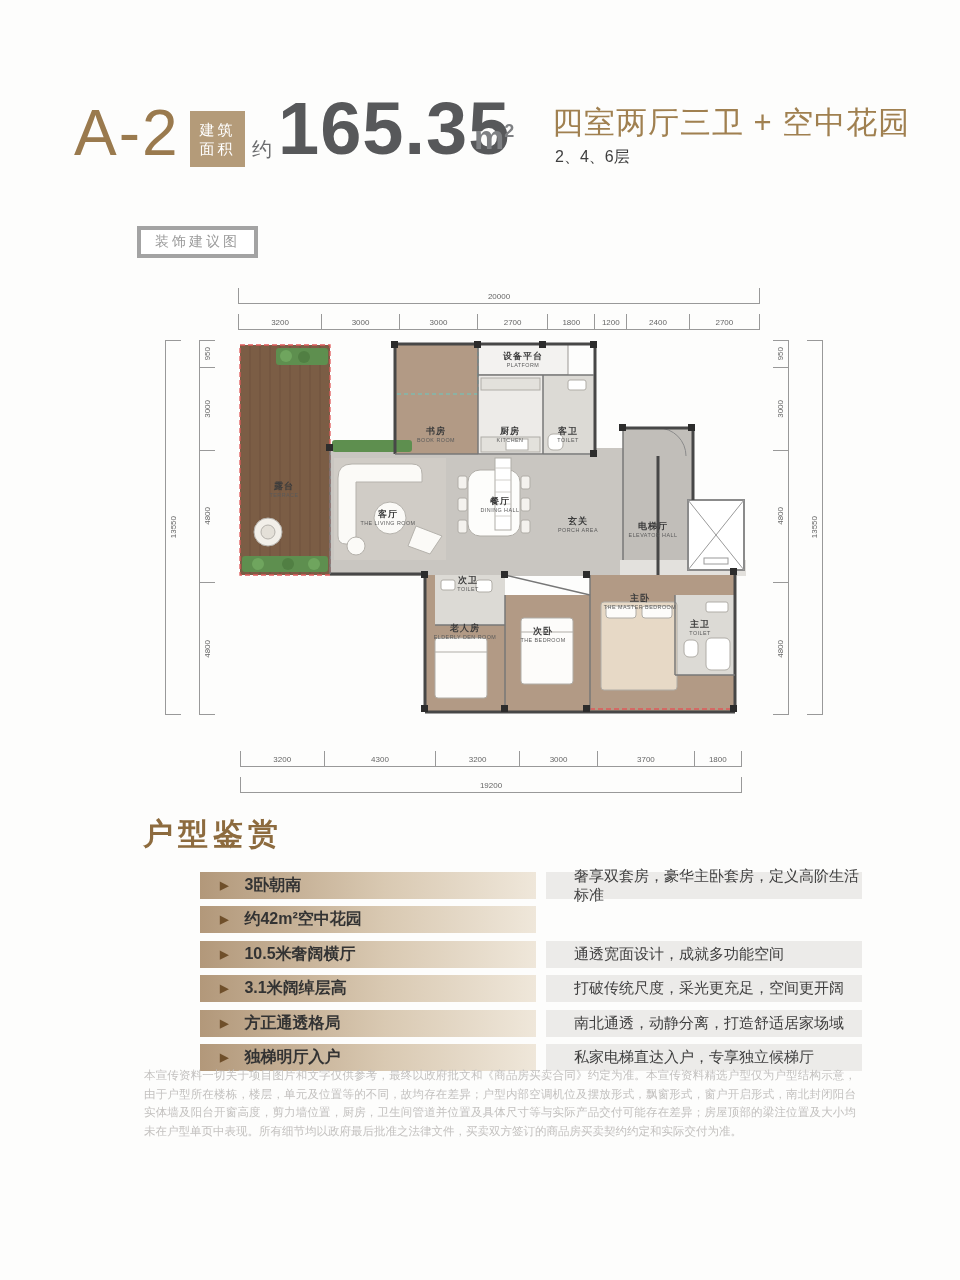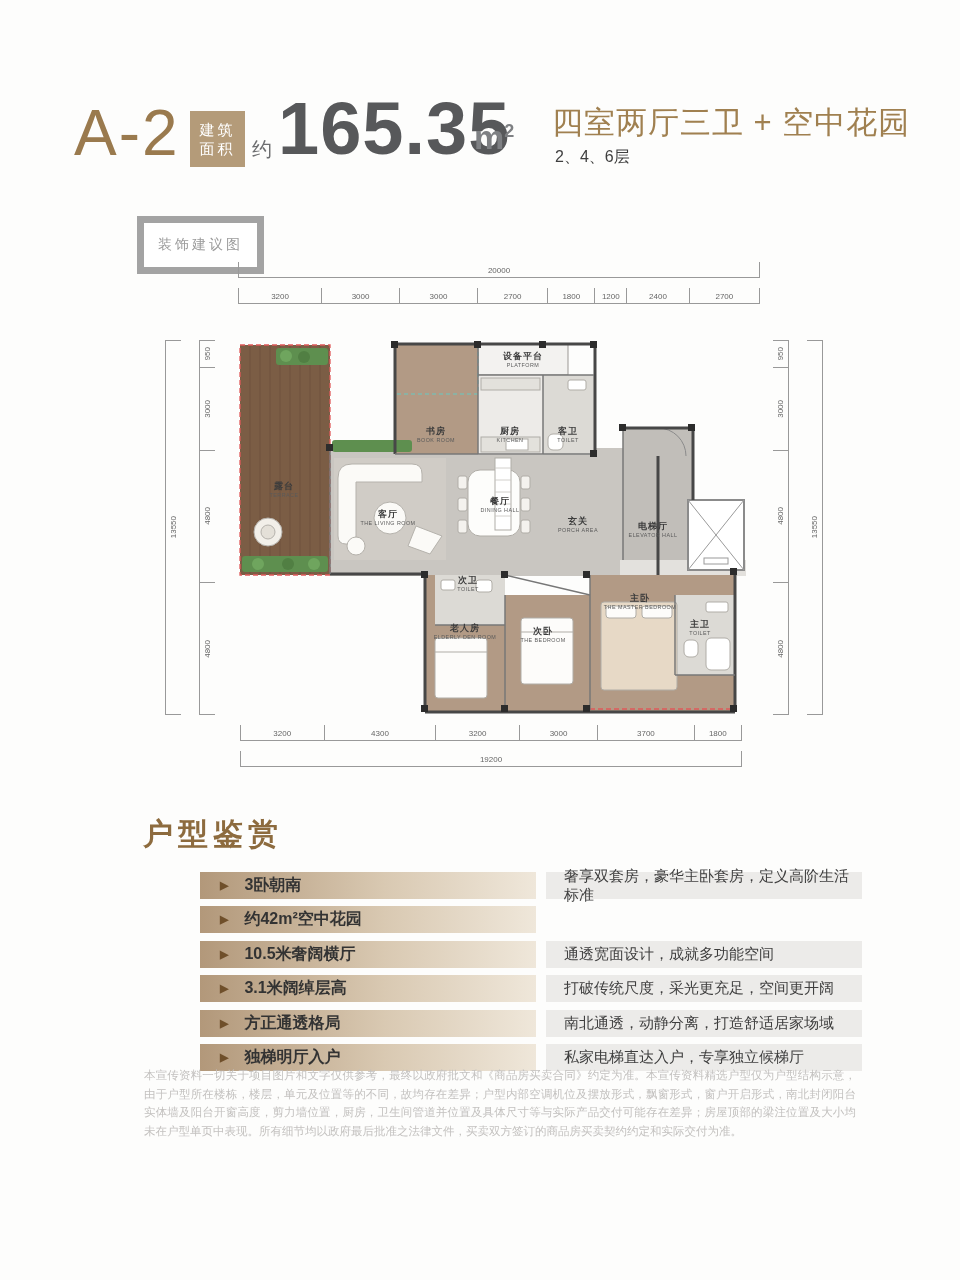--- a/index.html
+++ b/index.html
@@ -12,30 +12,30 @@
   .area-tag { position:absolute; left:180px; top:111px; width:55px; height:56px; background:#b49b79;
               color:#fff; display:flex; flex-direction:column; align-items:center; justify-content:center;
               font-size:15px; letter-spacing:3px; line-height:1.3;margin-left:10px; }
   .approx { position:absolute; left:252px; top:136px; font-size:20px; color:#6d6e70; }
   .area-num { position:absolute; left:278px; top:86px; font-size:74px; font-weight:700; color:#57585a; letter-spacing:1px; }
   .area-unit { position:absolute; left:474px; top:118px; font-size:34px; color:#7e8083;font-weight:bold; }
   .area-unit sup { font-size:18px; }
   .layout-title { position:absolute; left:552px; top:102px; font-size:31px; color:#a08050; letter-spacing:1px; }
   .floors { position:absolute; left:555px; top:147px; font-size:16px; color:#3f3f3f; }
 
-  .decor-tag { position:absolute; left:137px; top:216px; border:7px solid #a3a3a3; color:#9b9b9b;
-               font-size:14px; padding:13px 14px; letter-spacing:3px; background:#fff; }
+  .decor-tag { position:absolute; left:137px; top:226px; border:4px solid #a3a3a3; color:#9b9b9b;
+               font-size:14px; padding:3px 14px; letter-spacing:3px; background:#fff; }
 
   
   .plan-area { position:absolute; left:155px; top:262px; width:700px; height:520px; }
   .plan-svg { position:absolute; left:83px; top:78px; }
 
   
   .dim { font-size:8px; color:#666; }
-  .h-ruler { position:absolute; display:flex; border-right:1px solid #999; height:16px; }
+  .h-ruler { position:absolute; display:flex; border-right:1px solid #999; height:16px;margin-top:26px; }
   .h-seg { position:relative; border-left:1px solid #999; border-bottom:1px solid #999; }
   .h-seg span { position:absolute; bottom:2px; left:0; right:0; text-align:center; white-space:nowrap; }
   .v-ruler { position:absolute; display:flex; gap:18px; }
   .v-col { display:flex; flex-direction:column; width:16px; border-bottom:1px solid #999; }
   .v-col.line-left  { border-left:1px solid #999; }
   .v-col.line-right { border-right:1px solid #999; }
   .v-seg { position:relative; border-top:1px solid #999; display:flex; align-items:center; justify-content:center; }
   .v-seg span { writing-mode:vertical-rl; transform:rotate(180deg); white-space:nowrap; }
 
   
@@ -44,21 +44,21 @@
   .rlabel .cn { display:block; font-size:9px; font-weight:bold; letter-spacing:1px; color:#3c3c3c; }
   .rlabel .en { display:block; font-size:6px; letter-spacing:.5px; color:#5a5a5a; transform:scale(.9); }
 
   
   .features-title { position:absolute; left:143px; top:814px; font-family:"Liberation Serif", serif;
                     font-size:30px; font-weight:bold; color:#8d6b3e; letter-spacing:5px;text-align:center; }
   .feature-row { position:absolute; left:200px; width:662px; height:27px; display:flex; gap:10px; }
   .f-label { width:336px; background:linear-gradient(90deg,#b2987a 0%,#d9c9b2 55%,#efe7da 100%);
              display:flex; align-items:center; font-weight:bold; font-size:16px; color:#333; }
   .f-bullet { color:#6f4f2a; font-size:11px; margin:0 16px 0 20px; }
-  .f-desc { flex:1; background:#ecebe9; display:flex; align-items:center; padding-left:18px;
+  .f-desc { flex:1; background:#ecebe9; display:flex; align-items:center; padding-left:28px;
             font-size:15px; color:#3e3e3e; }
 
   
   .disclaimer { position:absolute; left:144px; top:1066px; width:712px; font-size:11.5px;
                 color:#c3c1bf; line-height:1.62; text-align:justify; }
 </style>
 </head>
 <body>
 
 <div class="page">

